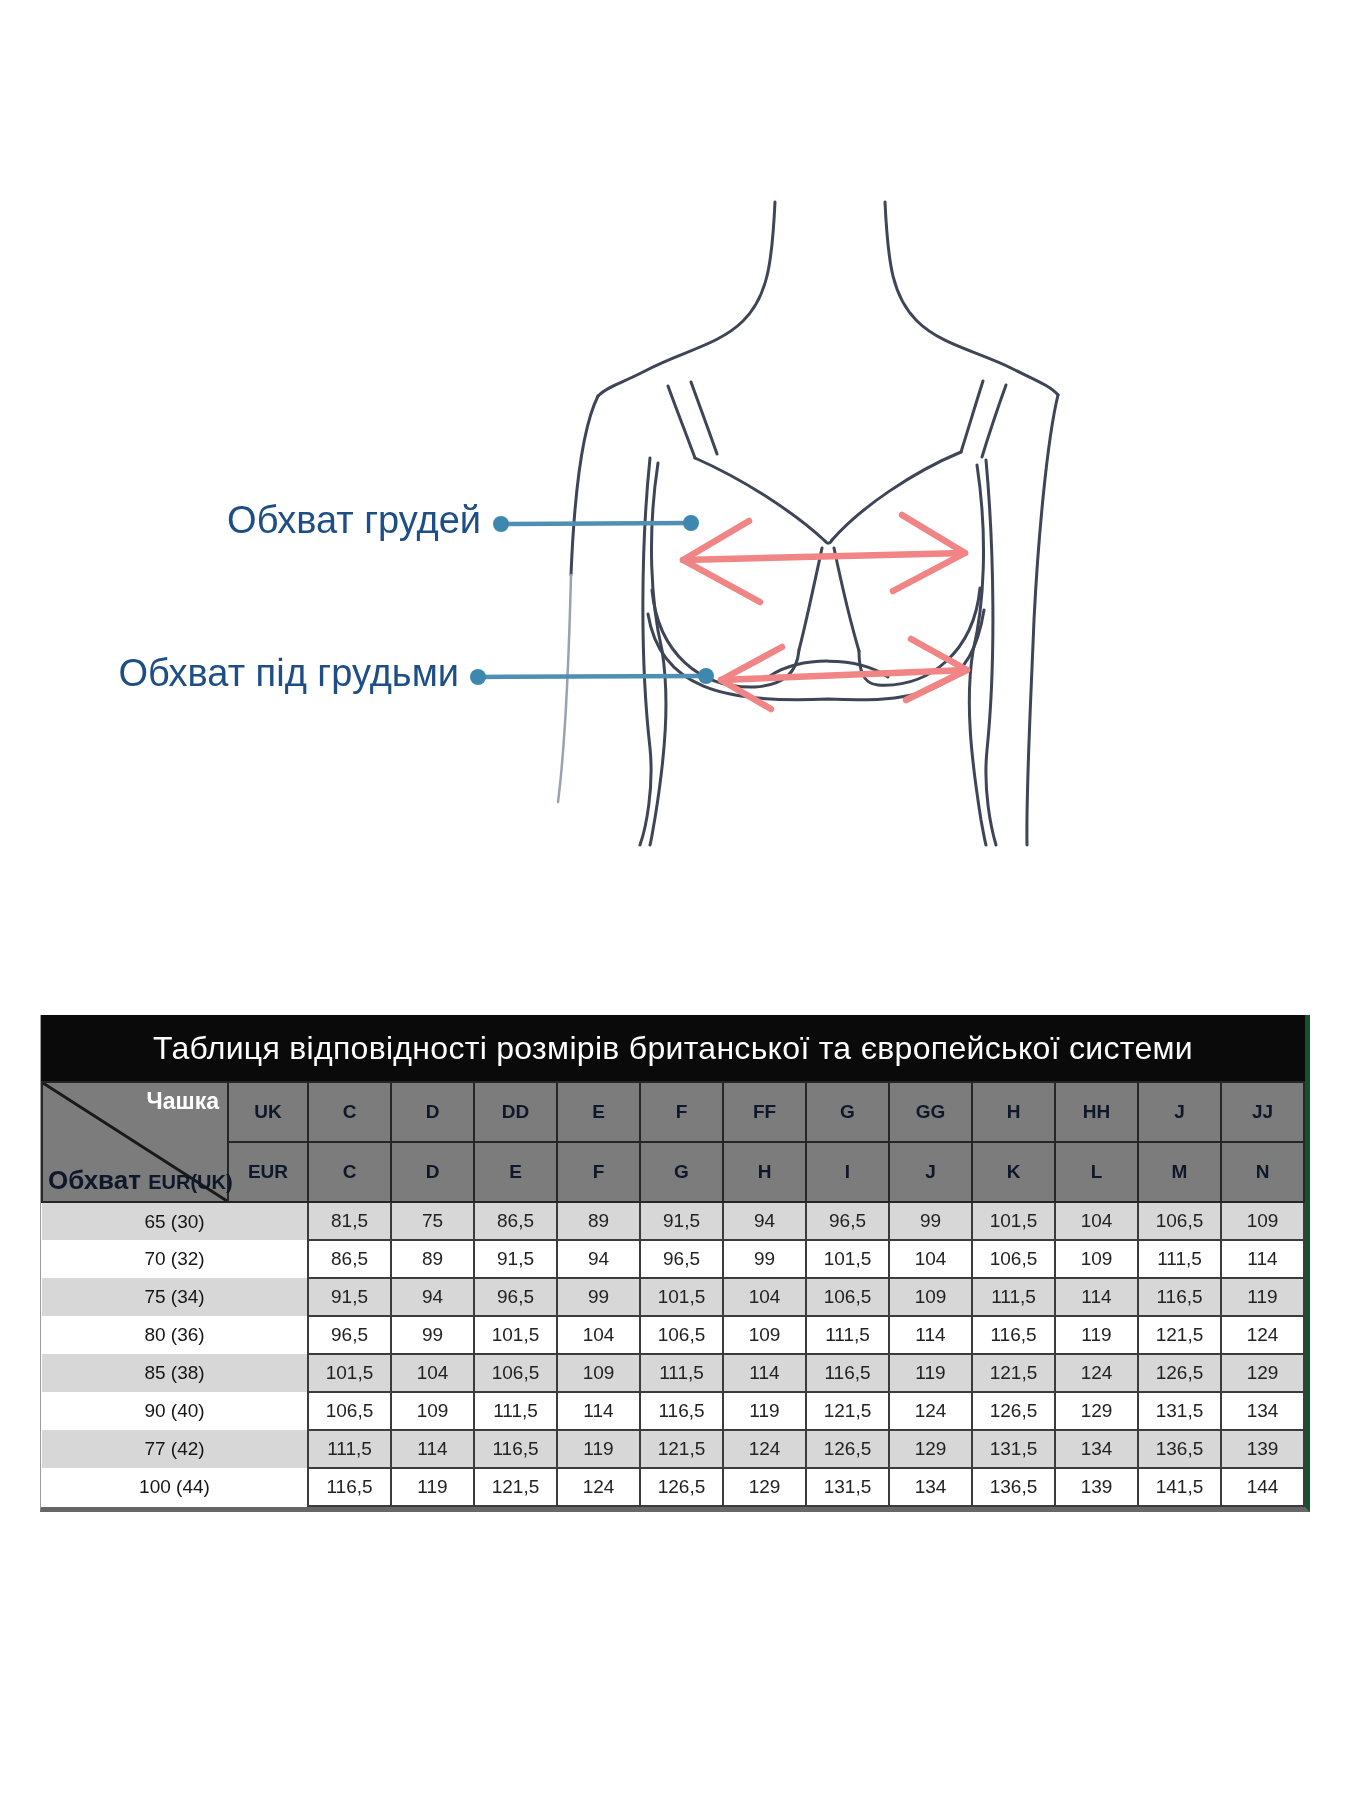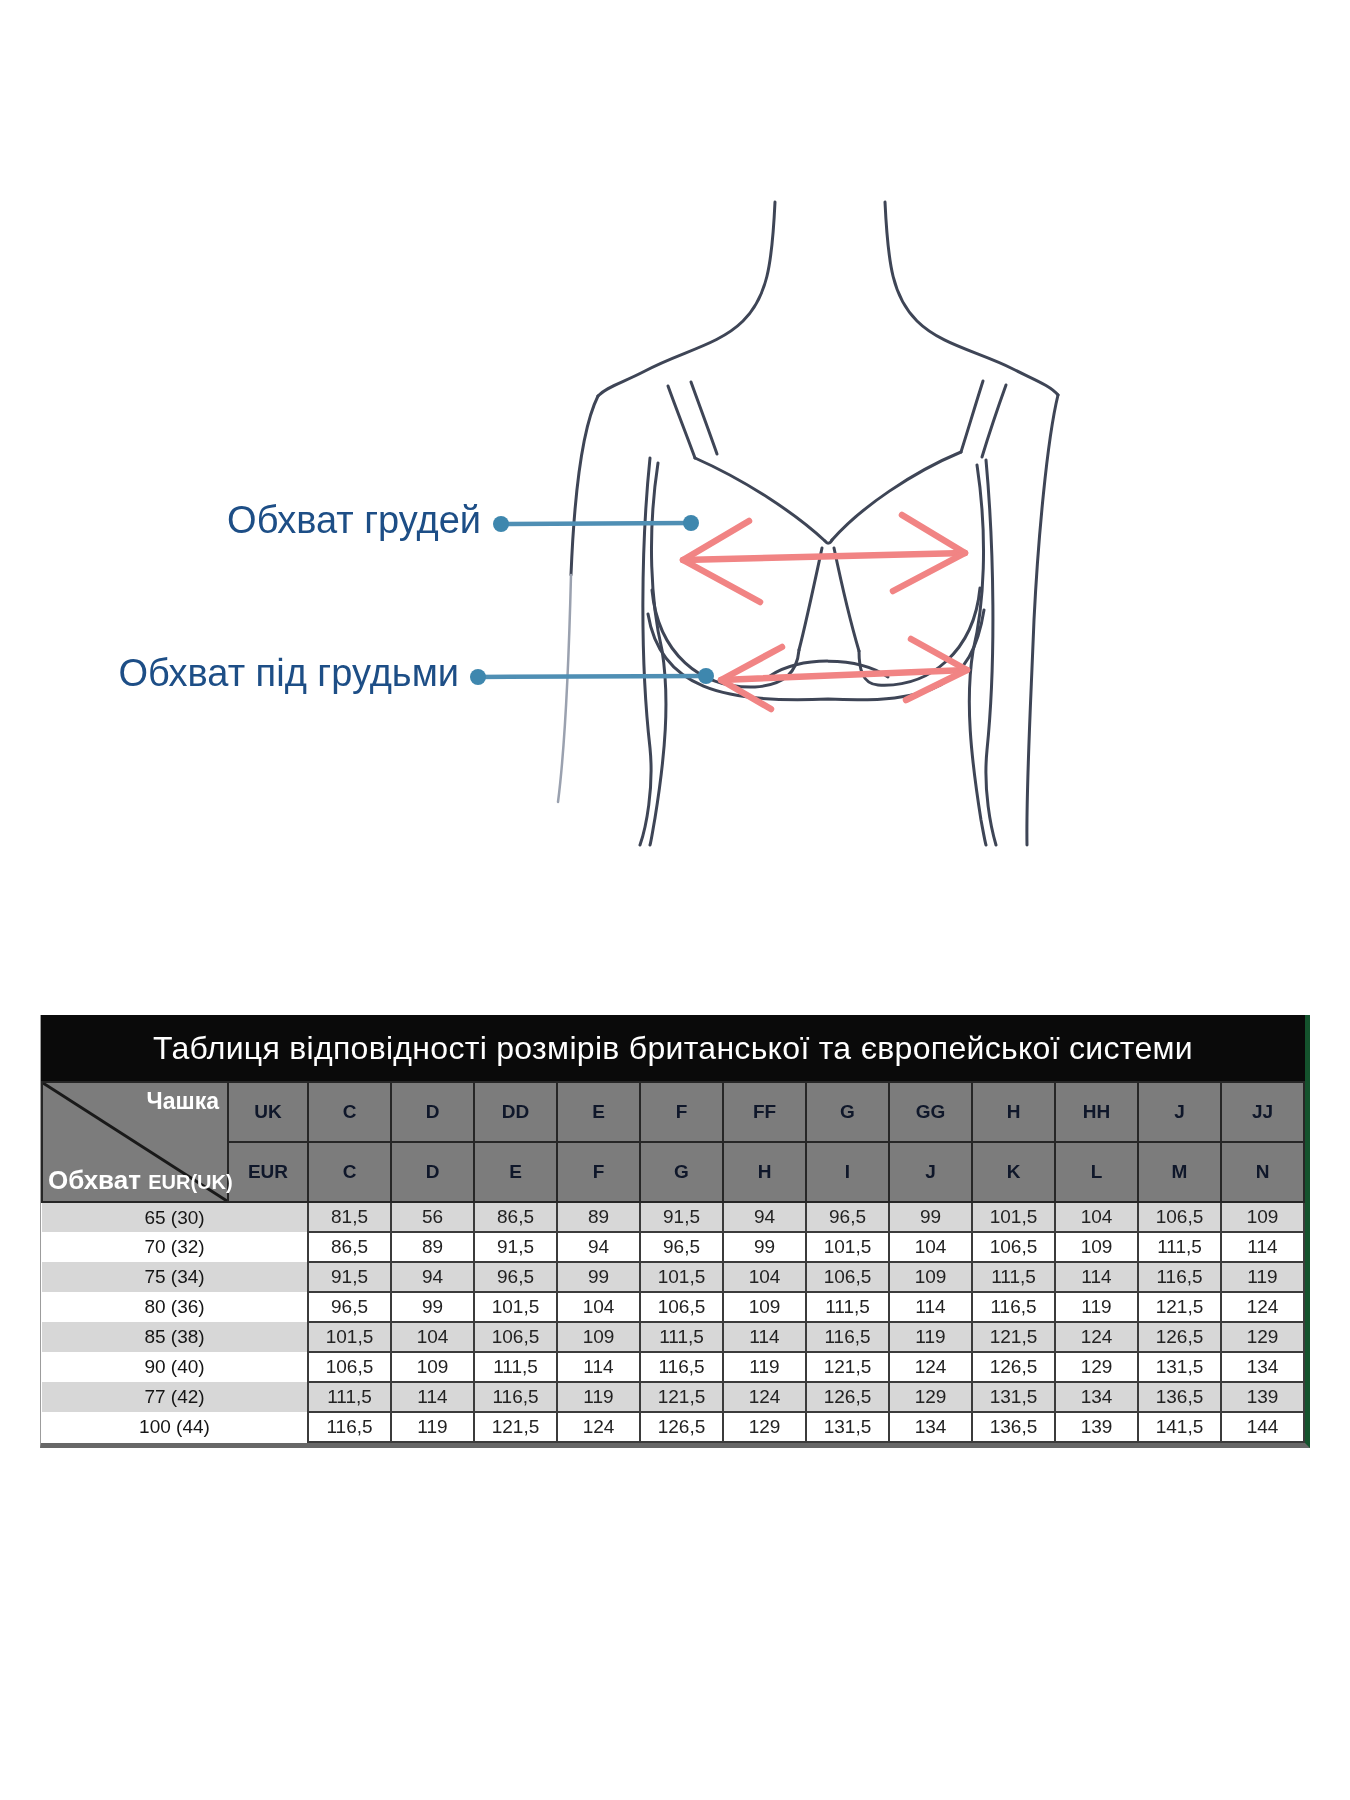--- a/index.html
+++ b/index.html
@@ -16,24 +16,24 @@
               border-bottom:5px solid #676767;box-sizing:border-box;}
   .table-title{height:66px;line-height:66px;background:#0a0a0a;color:#ffffff;
                text-align:center;font-size:32px;font-weight:500;letter-spacing:.3px;}
   table.sz{width:100%;border-collapse:collapse;table-layout:fixed;}
   tr.hrow{height:60px;}
   td.hcell{background:#7c7c7c;border:2px solid #262626;color:#0f172a;
            font-weight:bold;font-size:19px;text-align:center;vertical-align:middle;}
   td.corner{background:#7c7c7c;border:2px solid #262626;position:relative;padding:0;margin-top:33px;}
   .corner-svg{position:absolute;left:0;top:0;width:100%;height:100%;}
   .corner-top{position:absolute;top:5px;right:8px;color:#fff;font-weight:bold;font-size:23px;}
-  .corner-bottom{position:absolute;bottom:5px;left:5px;color:#ffffff;font-weight:bold;
+  .corner-bottom{position:absolute;bottom:5px;left:5px;color:#0f172a;font-weight:bold;
                  font-size:26px;white-space:nowrap;}
   .corner-bottom .small{font-size:20px;}
-  tr.drow{height:30px;}
+  tr.drow{height:38px;}
   td.bandcell{border:none;text-align:center;vertical-align:middle;
               font-size:19px;color:#151515;}
   td.vcell{border:2px solid #3b3b3b;text-align:center;vertical-align:middle;
            font-size:19px;color:#222222;}
   tr.shaded td{background:#d7d7d7;}
   tr.plain td{background:#ffffff;border-radius:8px;}
 </style>
 </head>
 <body>
 
@@ -147,21 +147,21 @@
             <td class="hcell">J</td>
             <td class="hcell">K</td>
             <td class="hcell">L</td>
             <td class="hcell">M</td>
             <td class="hcell">N</td>
           </tr>
 
       <tr class="drow shaded">
             <td class="bandcell" colspan="2">65 (30)</td>
             <td class="vcell">81,5</td>
-            <td class="vcell">56</td>
+            <td class="vcell">75</td>
             <td class="vcell">86,5</td>
             <td class="vcell">89</td>
             <td class="vcell">91,5</td>
             <td class="vcell">94</td>
             <td class="vcell">96,5</td>
             <td class="vcell">99</td>
             <td class="vcell">101,5</td>
             <td class="vcell">104</td>
             <td class="vcell">106,5</td>
             <td class="vcell">109</td>

